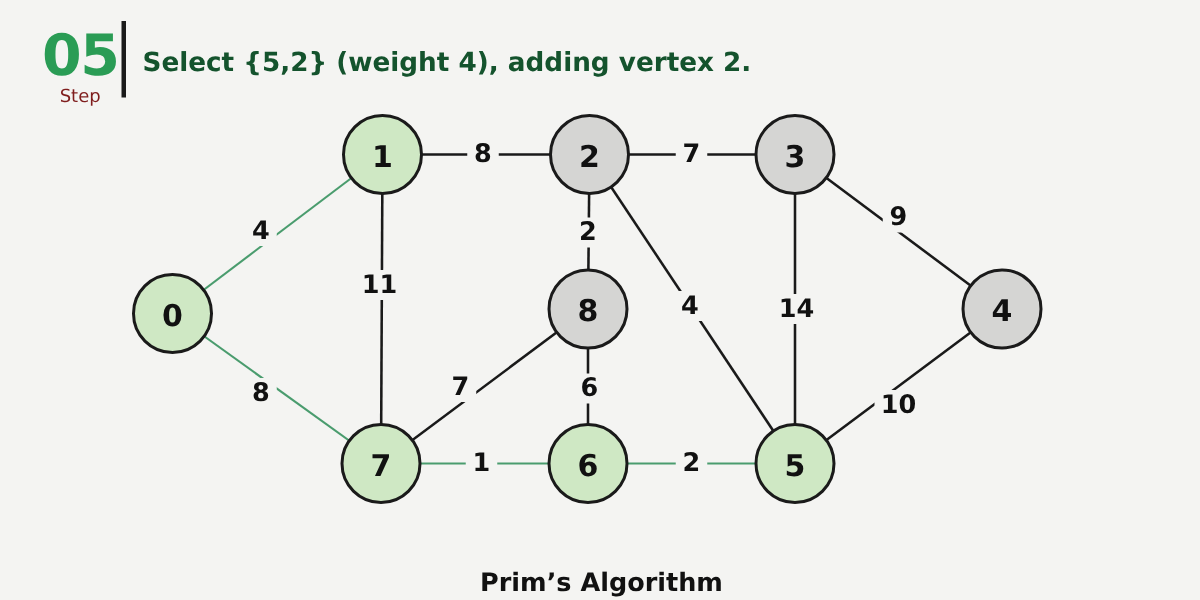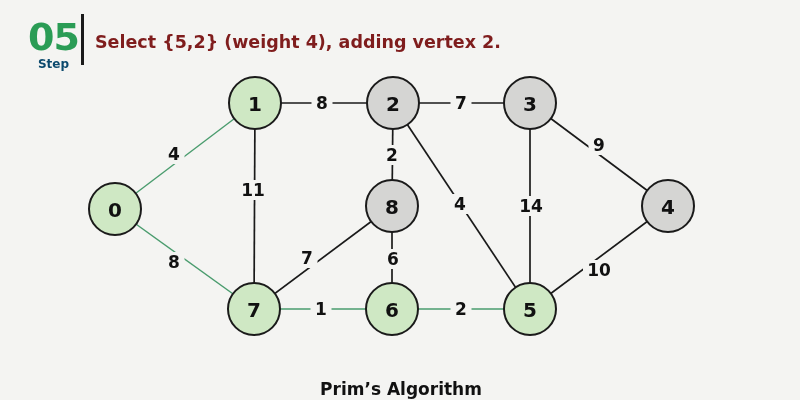--- a/index.html
+++ b/index.html
@@ -10,28 +10,28 @@
     overflow:hidden;
   }
   .stage{position:relative;width:800px;height:400px;background:#f4f4f2;}
 
   
   .step-box{position:absolute;left:28px;top:18px;text-align:center;}
   .step-number{
     font-size:38px;font-weight:800;line-height:1.0;letter-spacing:-1px;
     color:#2a9c55;
   }
-  .step-label{font-size:12px;font-weight:700;color:#0c4a6e;margin-top:1px;}
+  .step-label{font-size:12px;font-weight:400;color:#7f1d1d;margin-top:1px;}
   .header-divider{
     position:absolute;left:81px;top:14px;width:3px;height:51px;
     background:#1a1a1a;
   }
   .step-desc{
     position:absolute;left:95px;top:42px;transform:translateY(-50%);
-    font-size:17.5px;font-weight:600;color:#7f1d1d;white-space:nowrap;
+    font-size:17.5px;font-weight:600;color:#14532d;white-space:nowrap;
   }
 
   
   #graph-svg{position:absolute;left:0;top:0;width:800px;height:400px;}
 
   
   .footer{
     position:absolute;left:27px;right:25px;top:367px;height:20px;
     display:flex;align-items:center;gap:12px;flex-direction:column;
   }

